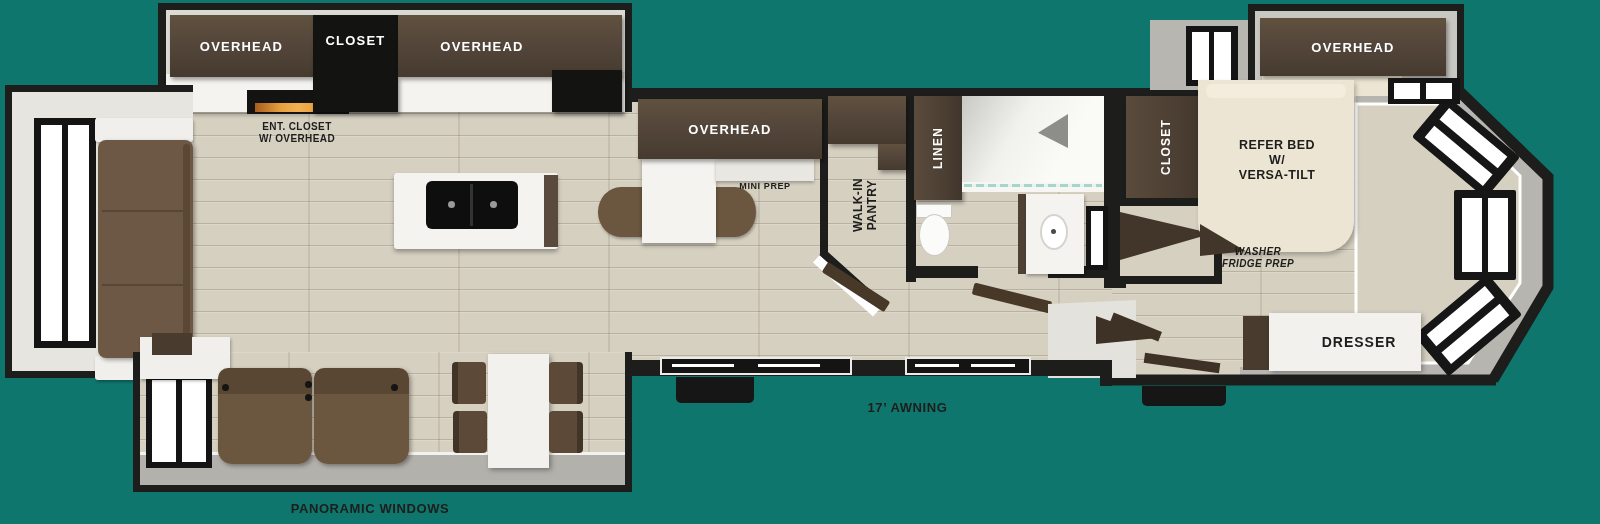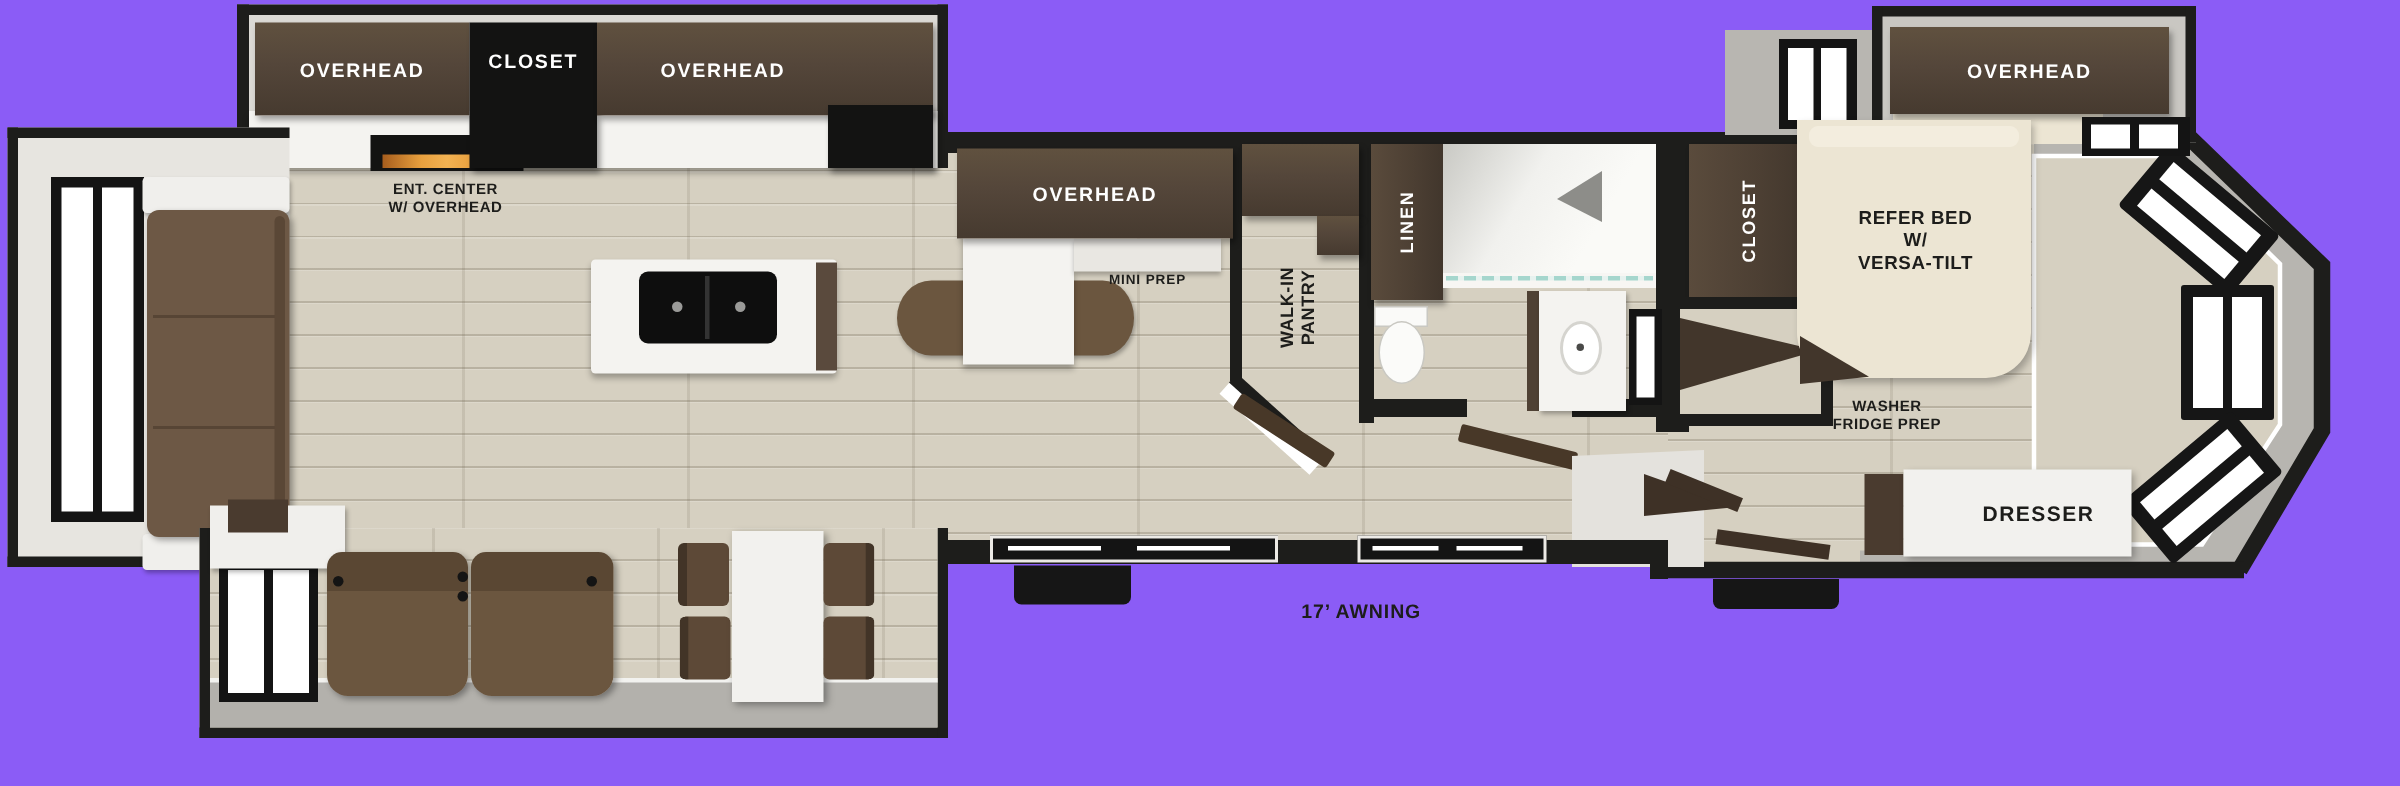--- a/index.html
+++ b/index.html
@@ -1,16 +1,16 @@
 <!DOCTYPE html>
 <html><head>
 <meta charset="utf-8">
 <style>
   html,body{margin:0;padding:0;background:#ffffff;font-family:"Liberation Sans",sans-serif;}
-  .stage{position:relative;width:1600px;height:524px;background:#8b5cf6;overflow:hidden;}
+  .stage{position:relative;width:1600px;height:524px;background:#0f766e;overflow:hidden;}
   .abs{position:absolute;}
   .floor{
     background:
       repeating-linear-gradient(90deg, transparent 0 148px, rgba(100,90,70,.14) 148px 150px),
       repeating-linear-gradient(180deg, rgba(255,255,255,.16) 0 1px, transparent 1px 22px),
       repeating-linear-gradient(180deg, transparent 0 21px, rgba(100,90,70,.26) 21px 22px);
     background-color:#d6d0c1;
   }
   .wall{background:#1d1d1b;}
   .cab{background:linear-gradient(180deg,#60513f 0%,#54463a 45%,#463a2f 100%);box-shadow:2px 3px 4px rgba(0,0,0,.35);}
@@ -90,21 +90,21 @@
   <div class="abs blackunit" style="left:247px;top:90px;width:102px;height:24px;"></div>
   <div class="abs" style="left:255px;top:103px;width:86px;height:9px;background:linear-gradient(90deg,#a65d1d,#e8a03e 30%,#f2b252 50%,#e8a03e 70%,#a65d1d);"></div>
   <div class="abs cab" style="left:170px;top:15px;width:143px;height:62px;"></div>
   <div class="abs blackunit" style="left:313px;top:15px;width:85px;height:97px;box-shadow:2px 3px 4px rgba(0,0,0,.4);"></div>
   <div class="abs cab" style="left:398px;top:15px;width:224px;height:62px;"></div>
   <div class="abs blackunit" style="left:552px;top:70px;width:70px;height:42px;box-shadow:2px 3px 4px rgba(0,0,0,.4);"></div>
   <div class="abs wlbl" style="left:170px;top:15px;width:143px;height:62px;">OVERHEAD</div>
   <div class="abs wlbl" style="left:313px;top:30px;width:85px;height:20px;">CLOSET</div>
   <div class="abs wlbl" style="left:398px;top:15px;width:168px;height:62px;">OVERHEAD</div>
   <div class="abs lbl" style="left:238px;top:121px;width:118px;font-size:10px;">
-    <div>ENT. CENTER</div>
+    <div>ENT. CLOSET</div>
     <div>W/ OVERHEAD</div>
   </div>
 
   <div class="abs" style="left:5px;top:85px;width:188px;height:293px;background:#e7e5e0;border:7px solid #1d1d1b;border-right:none;box-sizing:border-box;"></div>
   <div class="abs winframe" style="left:34px;top:118px;width:62px;height:230px;">
     <div class="abs pane" style="left:7px;top:7px;width:21px;height:216px;"></div>
     <div class="abs pane" style="left:34px;top:7px;width:21px;height:216px;"></div>
   </div>
   <div class="abs" style="left:95px;top:118px;width:98px;height:24px;background:#f0efec;border-radius:3px;box-shadow:1px 2px 3px rgba(0,0,0,.3);"></div>
   <div class="abs" style="left:95px;top:356px;width:98px;height:24px;background:#f0efec;border-radius:3px;box-shadow:1px 2px 3px rgba(0,0,0,.3);"></div>
@@ -203,21 +203,21 @@
   <div class="abs" style="left:1198px;top:80px;width:156px;height:172px;background:#ece5d3;border-radius:0 0 30px 30px;box-shadow:2px 3px 5px rgba(0,0,0,.25);">
     <div class="abs" style="left:8px;top:4px;width:140px;height:14px;background:#f3edde;border-radius:6px;"></div>
   </div>
   <div class="abs lbl" style="left:1197px;top:138px;width:160px;font-size:12.5px;line-height:1.18;">
     <div>REFER BED</div>
     <div>W/</div>
     <div>VERSA-TILT</div>
   </div>
   <div class="abs" style="left:1200px;top:224px;width:46px;height:32px;background:#42362b;clip-path:polygon(0 0,100% 85%,0 100%);"></div>
 
-  <div class="abs lbl" style="left:1198px;top:266px;width:120px;font-size:10px;">
+  <div class="abs lbl" style="left:1198px;top:246px;width:120px;font-size:10px;font-style:italic;">
     <div>WASHER</div>
     <div>FRIDGE PREP</div>
   </div>
 
   <div class="abs" style="left:1243px;top:316px;width:26px;height:54px;background:#4a3b2f;"></div>
   <div class="abs" style="left:1269px;top:313px;width:152px;height:58px;background:#f2f1ee;box-shadow:2px 2px 5px rgba(0,0,0,.3);display:flex;align-items:center;justify-content:center;">
     <span class="lbl" style="font-size:14px;letter-spacing:1px;margin-left:28px;">DRESSER</span>
   </div>
 
   <div class="abs" style="left:660px;top:357px;width:192px;height:18px;background:#141414;border:2px solid #eceae6;box-sizing:border-box;">
@@ -225,14 +225,15 @@
     <div class="abs pane" style="left:96px;top:5px;width:62px;height:3px;"></div>
   </div>
   <div class="abs" style="left:905px;top:357px;width:126px;height:18px;background:#141414;border:2px solid #eceae6;box-sizing:border-box;">
     <div class="abs pane" style="left:8px;top:5px;width:44px;height:3px;"></div>
     <div class="abs pane" style="left:64px;top:5px;width:44px;height:3px;"></div>
   </div>
   <div class="abs" style="left:676px;top:377px;width:78px;height:26px;background:#161616;border-radius:0 0 5px 5px;"></div>
   <div class="abs" style="left:1142px;top:386px;width:84px;height:20px;background:#161616;border-radius:0 0 5px 5px;"></div>
 
   <div class="abs lbl" style="left:820px;top:388px;width:175px;font-size:13px;letter-spacing:.6px;margin-top:12px;">17’ AWNING</div>
+  <div class="abs lbl" style="left:240px;top:501px;width:260px;font-size:13px;letter-spacing:.6px;">PANORAMIC WINDOWS</div>
 
 </div>
 
 </body></html>

